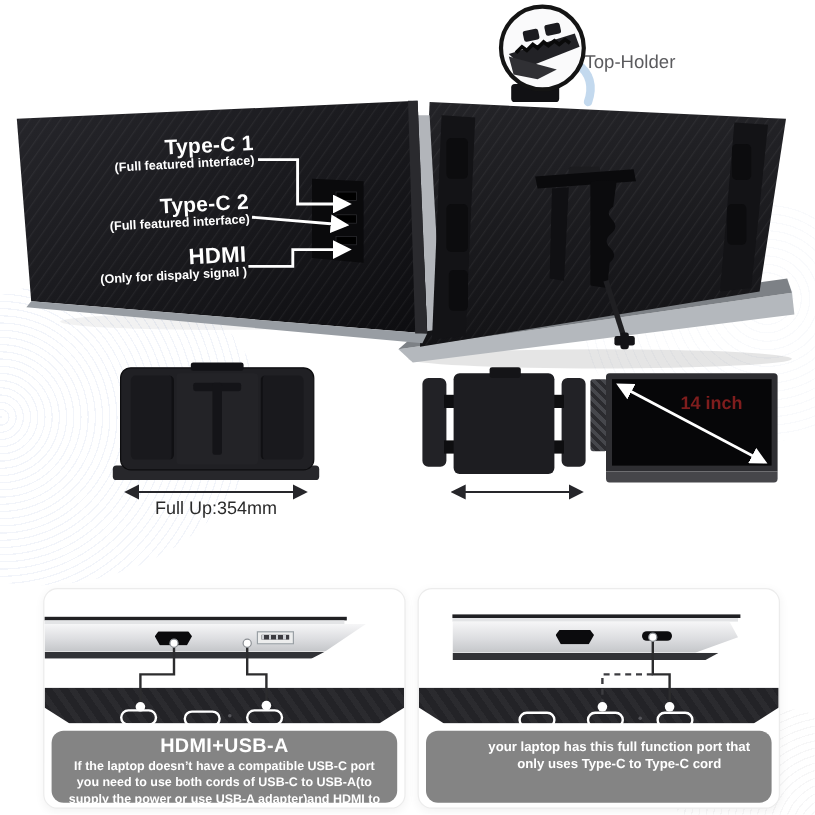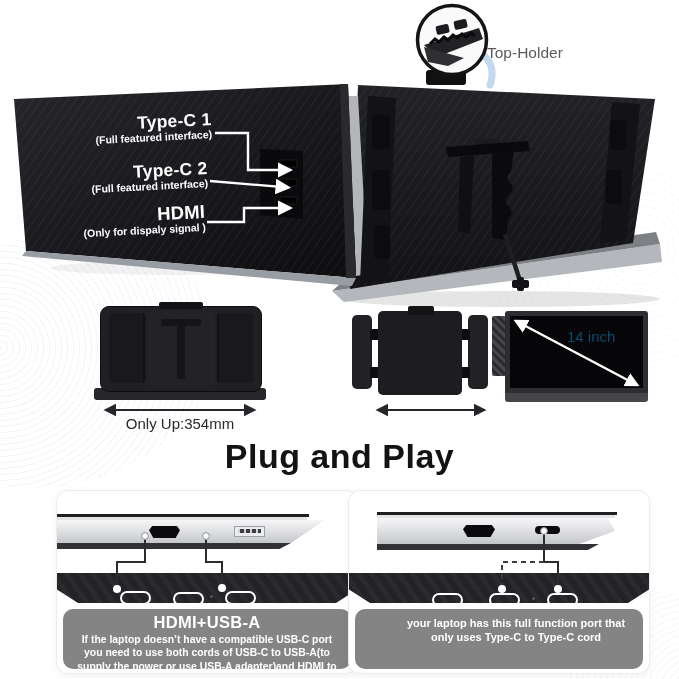--- a/index.html
+++ b/index.html
@@ -45,33 +45,33 @@
   .exp-arm{position:absolute;width:20px;height:74px;background:#222226;border-radius:5px;z-index:2;}
   .exp-center{left:378px;top:311px;width:84px;height:84px;background:#1d1d21;border-radius:5px;z-index:3;}
   .exp-conn{position:absolute;width:10px;height:11px;background:#0e0e10;z-index:2;}
   .exp-notch{left:408px;top:306px;width:26px;height:9px;background:#141417;border-radius:2px;z-index:3;}
   .exp-wedge{left:492px;top:316px;width:14px;height:60px;border-radius:2px;z-index:2;
     background:repeating-linear-gradient(45deg,#46474c 0 3px,#2b2b2f 3px 6px);}
 
   .screen-frame{left:505px;top:311px;width:143px;height:82px;background:#2e2e32;border-radius:3px 3px 0 0;z-index:2;}
   .screen-inner{position:absolute;left:5px;top:5px;width:133px;height:72px;background:#060608;}
   .screen-chin{left:505px;top:393px;width:143px;height:9px;background:#46464a;border-radius:0 0 3px 3px;z-index:2;}
-  .screen-size-label{left:567px;top:328px;width:70px;color:#0c4a6e;font-weight:400;font-size:15px;z-index:4;}
+  .screen-size-label{left:567px;top:328px;width:70px;color:#7f1d1d;font-weight:700;font-size:15px;z-index:4;}
 
   .dim-text{position:absolute;font-size:15px;color:#2a2a2a;text-align:center;z-index:4;}
   .dim-close{left:80px;top:415px;width:200px;}
   .dim-max{left:356px;top:416px;width:150px;}
 
   .heading{left:0;top:437px;width:679px;text-align:center;font-size:34px;font-weight:800;color:#131313;
            letter-spacing:.5px;z-index:4;}
 
   
   .card{position:absolute;top:490px;width:300px;height:182px;background:#fff;border:1px solid #ececec;
         border-radius:12px;box-shadow:0 2px 8px rgba(0,0,0,.05);overflow:hidden;z-index:3;}
-  .card-left{left:56px;}
+  .card-left{left:36px;}
   .card-right{left:348px;}
 
   .lid-dark{position:absolute;background:#202023;height:3px;}
   .lid-silver{position:absolute;background:#e3e4e6;height:3px;}
   .laptop-body{position:absolute;background:linear-gradient(180deg,#f6f6f7 0%,#dcdde0 55%,#c4c6c9 100%);}
   .laptop-under{position:absolute;background:#313236;}
 
   .hdmi-port{position:absolute;background:#0b0b0d;
     clip-path:polygon(10% 0,90% 0,100% 35%,86% 100%,14% 100%,0 35%);}
   .usba-port{position:absolute;width:31px;height:11px;background:#eceded;border:1px solid #9aa0a5;box-sizing:border-box;}
@@ -195,39 +195,38 @@
   <div class="abs fold-base"></div>
   <div class="abs fold-body">
     <div class="fold-flap l"></div>
     <div class="fold-flap r"></div>
     <div class="fold-center">
       <div class="fold-tbar"></div>
       <div class="fold-tleg"></div>
     </div>
     <div class="fold-notch"></div>
   </div>
-  <div class="abs dim-text dim-close">Only Up:354mm</div>
+  <div class="abs dim-text dim-close">Full Up:354mm</div>
 
   <div class="abs exp-arm" style="left:352px;top:315px;"></div>
   <div class="abs exp-arm" style="left:468px;top:315px;"></div>
   <div class="abs exp-conn" style="left:370px;top:329px;"></div>
   <div class="abs exp-conn" style="left:370px;top:367px;"></div>
   <div class="abs exp-conn" style="left:460px;top:329px;"></div>
   <div class="abs exp-conn" style="left:460px;top:367px;"></div>
   <div class="abs exp-center"></div>
   <div class="abs exp-notch"></div>
   <div class="abs exp-wedge"></div>
 
   <div class="abs screen-frame">
     <div class="screen-inner"></div>
   </div>
   <div class="abs screen-chin"></div>
   <div class="abs screen-size-label">14 inch</div>
 
-  <div class="abs heading">Plug and Play</div>
 
   <div class="card card-left">
     <div class="lid-dark" style="left:0;top:23px;width:252px;"></div>
     <div class="lid-silver" style="left:0;top:26px;width:250px;"></div>
     <div class="laptop-body" style="left:0;top:29px;width:272px;height:23px;
          clip-path:polygon(0 0,98.5% 0,86% 100%,0 100%);"></div>
     <div class="laptop-under" style="left:0;top:52px;width:234px;height:6px;
          clip-path:polygon(0 0,100% 0,95% 100%,0 100%);"></div>
     <div class="hdmi-port" style="left:92px;top:35px;width:31px;height:12px;"></div>
     <div class="usba-port" style="left:177px;top:35px;">

